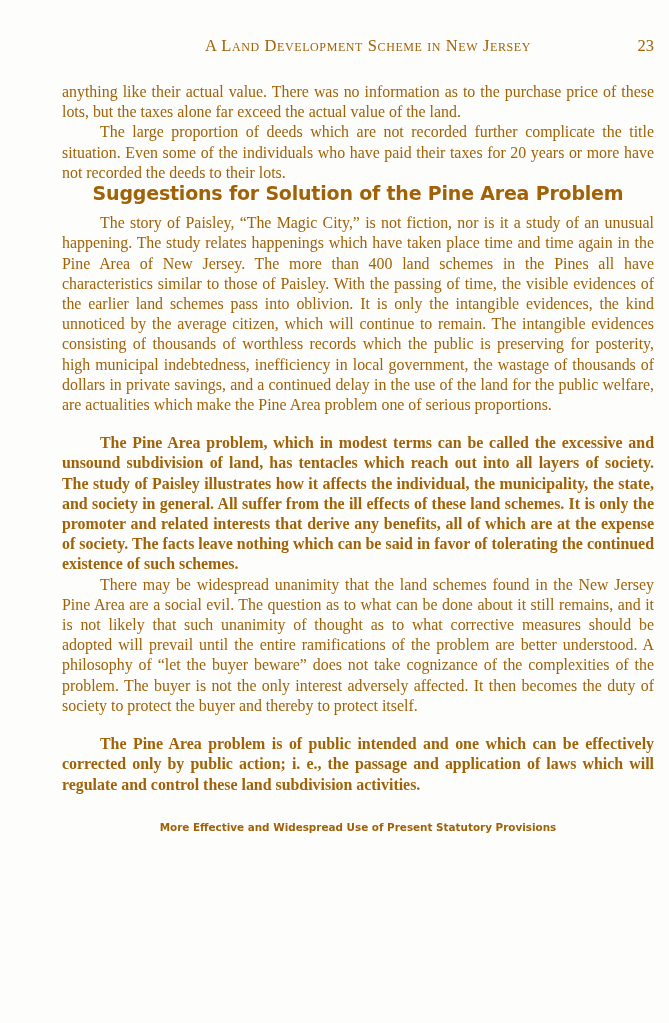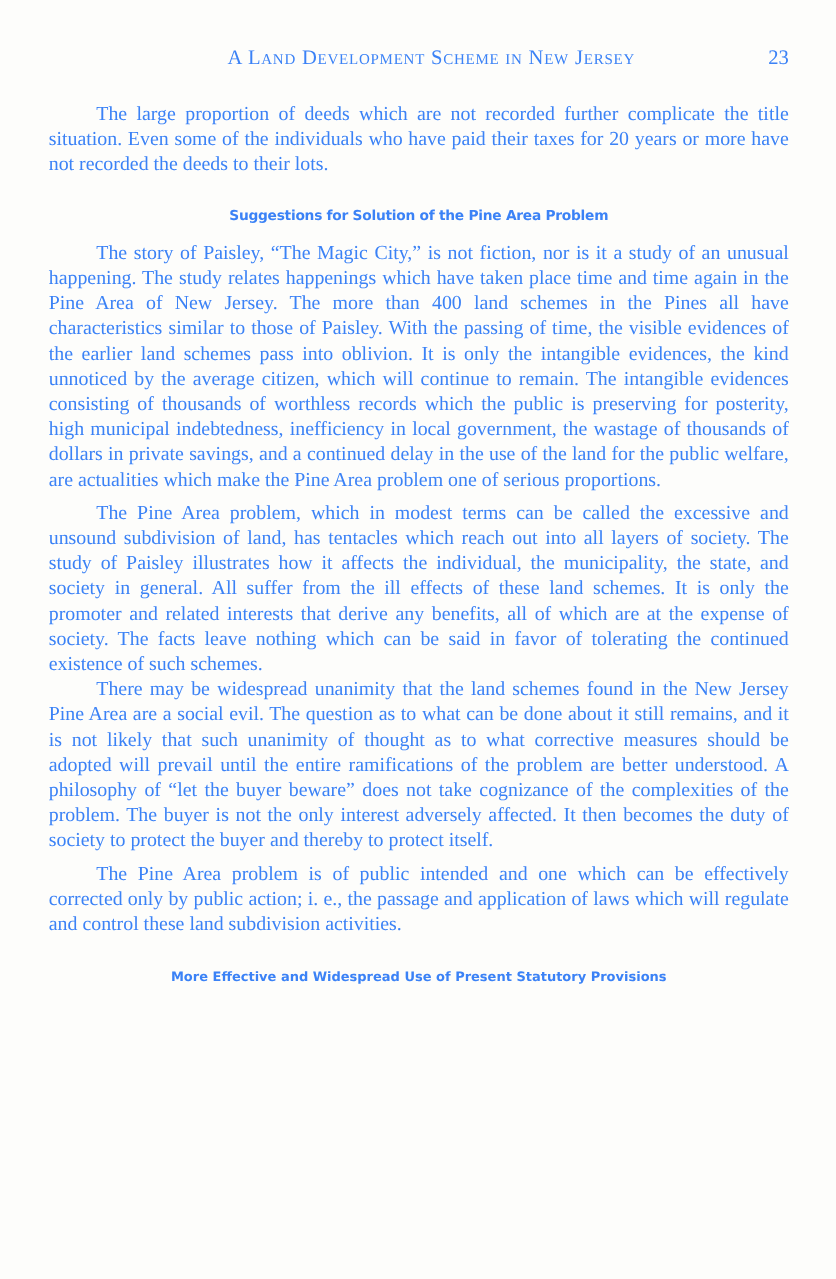--- a/index.html
+++ b/index.html
@@ -1,47 +1,48 @@
 <!DOCTYPE html>
 <html><head>
 <meta charset="utf-8">
 <style>
   html, body { margin: 0; padding: 0; background: #fdfdfb; }
   body { width: 669px; height: 1023px; position: relative; overflow: hidden; }
   .page {
-    position: absolute; left: 39px; top: 36px; width: 592px;
+    position: absolute; left: 62px; top: 36px; width: 592px;
     font-family: "Liberation Serif", "DejaVu Serif", serif;
-    color: #3b82f6; font-size: 15.9px; line-height: 20.2px;
+    color: #a16207; font-size: 15.9px; line-height: 20.2px;
   }
   .running-head { position: relative; height: 24px; margin-bottom: 22px; }
   .running-title {
     position: absolute; left: 0; right: 0; text-align: center;
     font-variant: small-caps; font-size: 16.5px; letter-spacing: 0.6px;
     padding-left: 20px;
   }
   .page-number { position: absolute; right: 0; font-size: 16.5px; }
   p { margin: 0; text-align: justify; text-indent: 0; }
   p.indent { text-indent: 38px; }
-  p.gap { margin-top: 6px; }
+  p.gap { margin-top: 18px; font-weight: bold; }
   h2 {
     font-family: "DejaVu Sans", "Liberation Sans", sans-serif;
     font-weight: bold; text-align: center; margin: 0;
   }
-  h2.sec1 { font-size: 11px; margin-top: 20px; margin-bottom: 10px; letter-spacing: -0.2px; }
+  h2.sec1 { font-size: 19px; margin-bottom: 10px; letter-spacing: -0.2px; }
   h2.sec2 { font-size: 10.4px; margin-top: 22px; margin-bottom: 10px; letter-spacing: 0px; }
 </style>
 </head>
 <body>
 
 <div class="page">
   <div class="running-head">
     <span class="running-title">A Land Development Scheme in New Jersey</span>
     <span class="page-number">23</span>
   </div>
 
+  <p>anything like their actual value. There was no information as to the purchase price of these lots, but the taxes alone far exceed the actual value of the land.</p>
   <p class="indent">The large proportion of deeds which are not recorded further complicate the title situation. Even some of the individuals who have paid their taxes for 20 years or more have not recorded the deeds to their lots.</p>
 
   <h2 class="sec1">Suggestions for Solution of the Pine Area Problem</h2>
 
   <p class="indent">The story of Paisley, “The Magic City,” is not fiction, nor is it a study of an unusual happening. The study relates happenings which have taken place time and time again in the Pine Area of New Jersey. The more than 400 land schemes in the Pines all have characteristics similar to those of Paisley. With the passing of time, the visible evidences of the earlier land schemes pass into oblivion. It is only the intangible evidences, the kind unnoticed by the average citizen, which will continue to remain. The intangible evidences consisting of thousands of worthless records which the public is preserving for posterity, high municipal indebtedness, inefficiency in local government, the wastage of thousands of dollars in private savings, and a continued delay in the use of the land for the public welfare, are actualities which make the Pine Area problem one of serious proportions.</p>
   <p class="indent gap">The Pine Area problem, which in modest terms can be called the excessive and unsound subdivision of land, has tentacles which reach out into all layers of society. The study of Paisley illustrates how it affects the individual, the municipality, the state, and society in general. All suffer from the ill effects of these land schemes. It is only the promoter and related interests that derive any benefits, all of which are at the expense of society. The facts leave nothing which can be said in favor of tolerating the continued existence of such schemes.</p>
   <p class="indent">There may be widespread unanimity that the land schemes found in the New Jersey Pine Area are a social evil. The question as to what can be done about it still remains, and it is not likely that such unanimity of thought as to what corrective measures should be adopted will prevail until the entire ramifications of the problem are better understood. A philosophy of “let the buyer beware” does not take cognizance of the complexities of the problem. The buyer is not the only interest adversely affected. It then becomes the duty of society to protect the buyer and thereby to protect itself.</p>
   <p class="indent gap">The Pine Area problem is of public intended and one which can be effectively corrected only by public action; i. e., the passage and application of laws which will regulate and control these land subdivision activities.</p>
 
   <h2 class="sec2">More Effective and Widespread Use of Present Statutory Provisions</h2>

